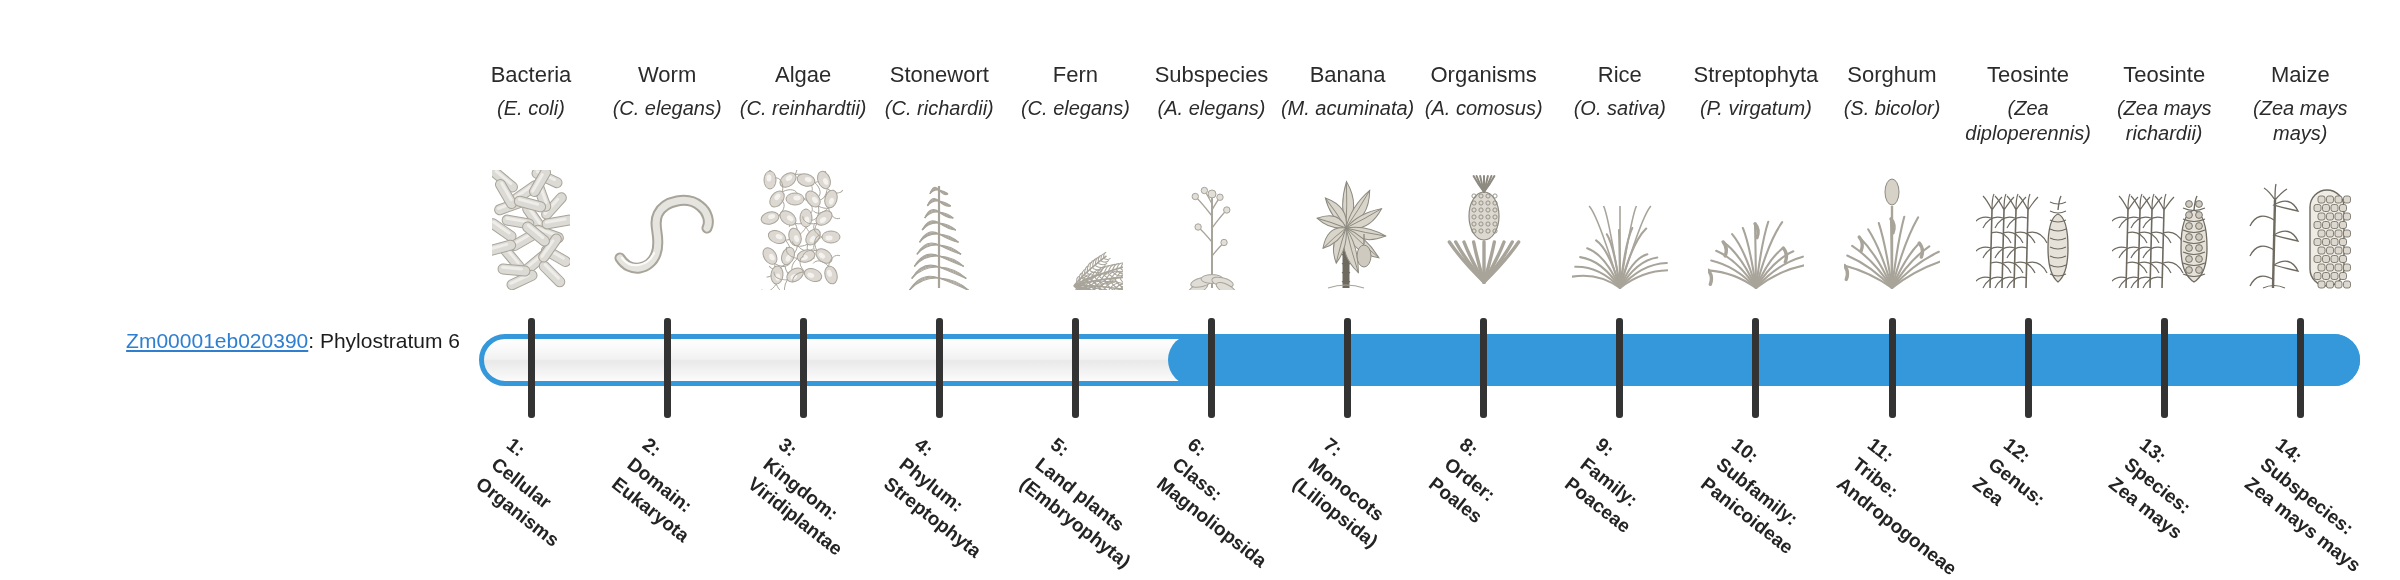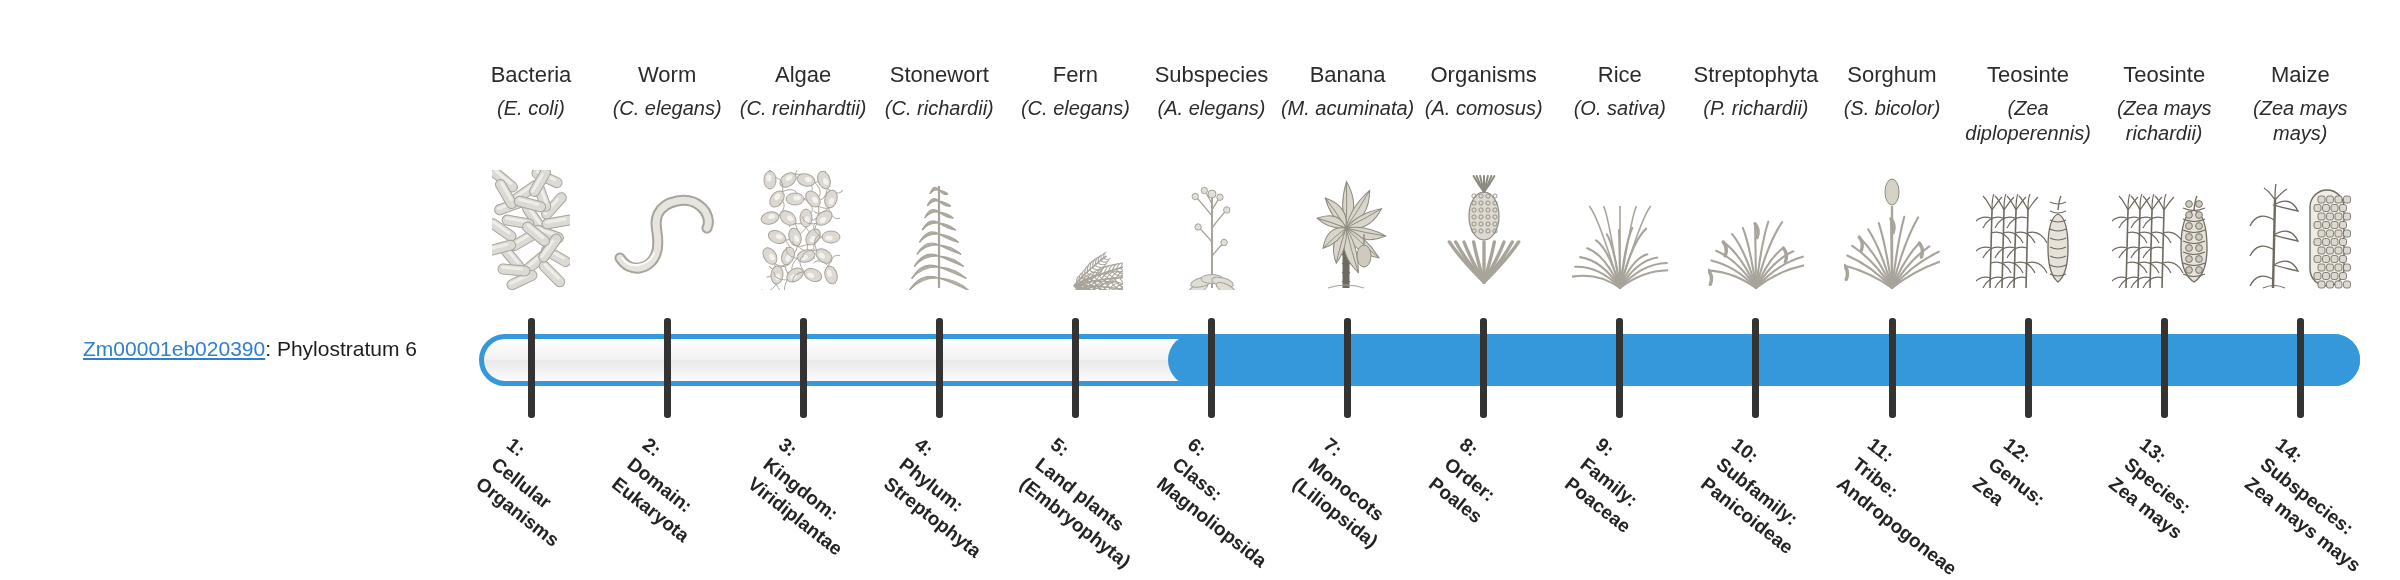--- a/index.html
+++ b/index.html
@@ -5,22 +5,22 @@
   html,body{margin:0;padding:0;}
   body{
     width:2400px;height:580px;background:#ffffff;
     font-family:"Liberation Sans",sans-serif;
     color:#2b2b2b;overflow:hidden;position:relative;
   }
   .stage{position:relative;width:2400px;height:580px;}
 
   
   #gene-label{
-    position:absolute;left:40px;top:337px;width:420px;
-    text-align:center;font-size:21px;color:#1c1c1c;white-space:nowrap;
+    position:absolute;left:40px;top:329px;width:420px;
+    text-align:right;font-size:21px;color:#1c1c1c;white-space:nowrap;
   }
   #gene-label .gene-id{
     color:#2f7fd1;text-decoration:underline;cursor:pointer;
   }
 
   
   .col{position:absolute;top:0;width:150px;}
   .common{
     position:absolute;top:62px;left:0;width:150px;text-align:center;
     font-size:22px;color:#2b2b2b;line-height:26px;
@@ -762,21 +762,21 @@
             <path d="M48 118 Q 26.145221270657665 46 17.146194735046116 36" fill="none" stroke="#a8a49a" stroke-width="1.6"></path>
             <path d="M48 118 Q 36.371315126927264 46 31.5830331203679 36" fill="none" stroke="#a8a49a" stroke-width="1.6"></path>
             <path d="M48 118 Q 48 46 48 36" fill="none" stroke="#a8a49a" stroke-width="1.6"></path>
             <path d="M48 118 Q 59.628684873072736 46 64.4169668796321 36" fill="none" stroke="#a8a49a" stroke-width="1.6"></path>
             <path d="M48 118 Q 69.85477872934234 46 78.85380526495388 36" fill="none" stroke="#a8a49a" stroke-width="1.6"></path>
           </svg>
         </div>
       </div>
       <div class="col" style="left: 1680.9px;">
         <div class="common">Streptophyta</div>
-        <div class="sci">(P. richardii)</div>
+        <div class="sci">(P. virgatum)</div>
         <div class="art">
           <svg width="96" height="120" viewBox="0 0 96 120">
             <path d="M48 118 Q 26.544373493528077 102.28209207792837 0.32082998561794795 100.34853560956189" fill="none" stroke="#a8a49a" stroke-width="2.1" stroke-linecap="round"></path>
             <path d="M0.32082998561794795 100.34853560956189 q 5 6 2 14" fill="none" stroke="#a8a49a" stroke-width="3.4" stroke-linecap="round"></path>
             <path d="M48 118 Q 27.842770690050944 96.14544730806404 3.2061570890020974 90.4507214646194" fill="none" stroke="#a8a49a" stroke-width="2.1" stroke-linecap="round"></path>
             <path d="M48 118 Q 30.073992258389477 90.18191103345461 8.164427240865507 80.8321145700881" fill="none" stroke="#a8a49a" stroke-width="2.1" stroke-linecap="round"></path>
             <path d="M48 118 Q 33.22937693731966 84.66030585842572 15.17639319404369 71.92629977165437" fill="none" stroke="#a8a49a" stroke-width="2.1" stroke-linecap="round"></path>
             <path d="M15.17639319404369 71.92629977165437 q 5 6 2 14" fill="none" stroke="#a8a49a" stroke-width="3.4" stroke-linecap="round"></path>
             <path d="M48 118 Q 37.25975026856186 79.84931005426124 24.132778374581907 64.16662911977619" fill="none" stroke="#a8a49a" stroke-width="2.1" stroke-linecap="round"></path>
             <path d="M48 118 Q 42.07538069355829 76.00598909210893 34.83417931901841 57.96772434211118" fill="none" stroke="#a8a49a" stroke-width="2.1" stroke-linecap="round"></path>

